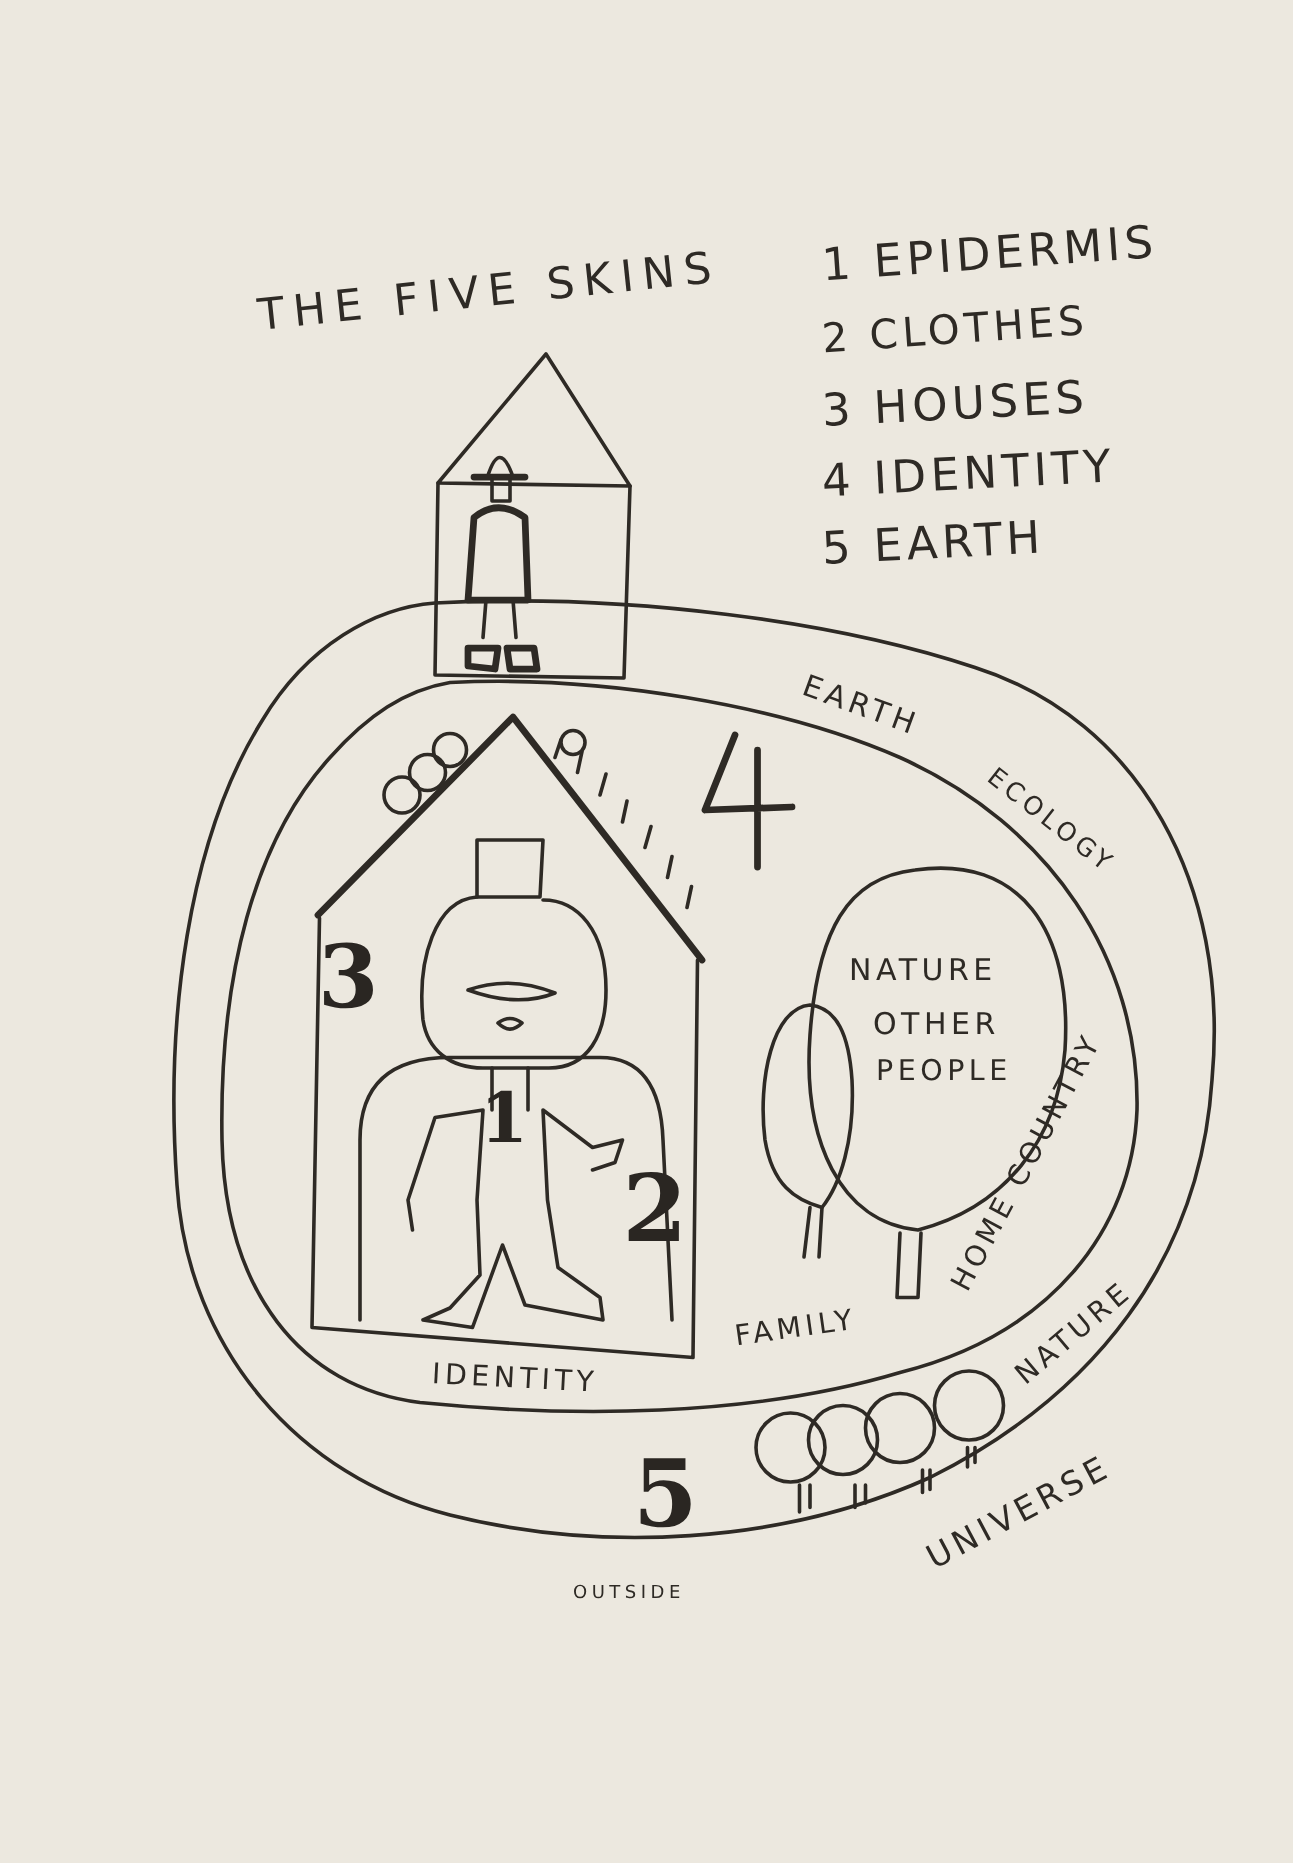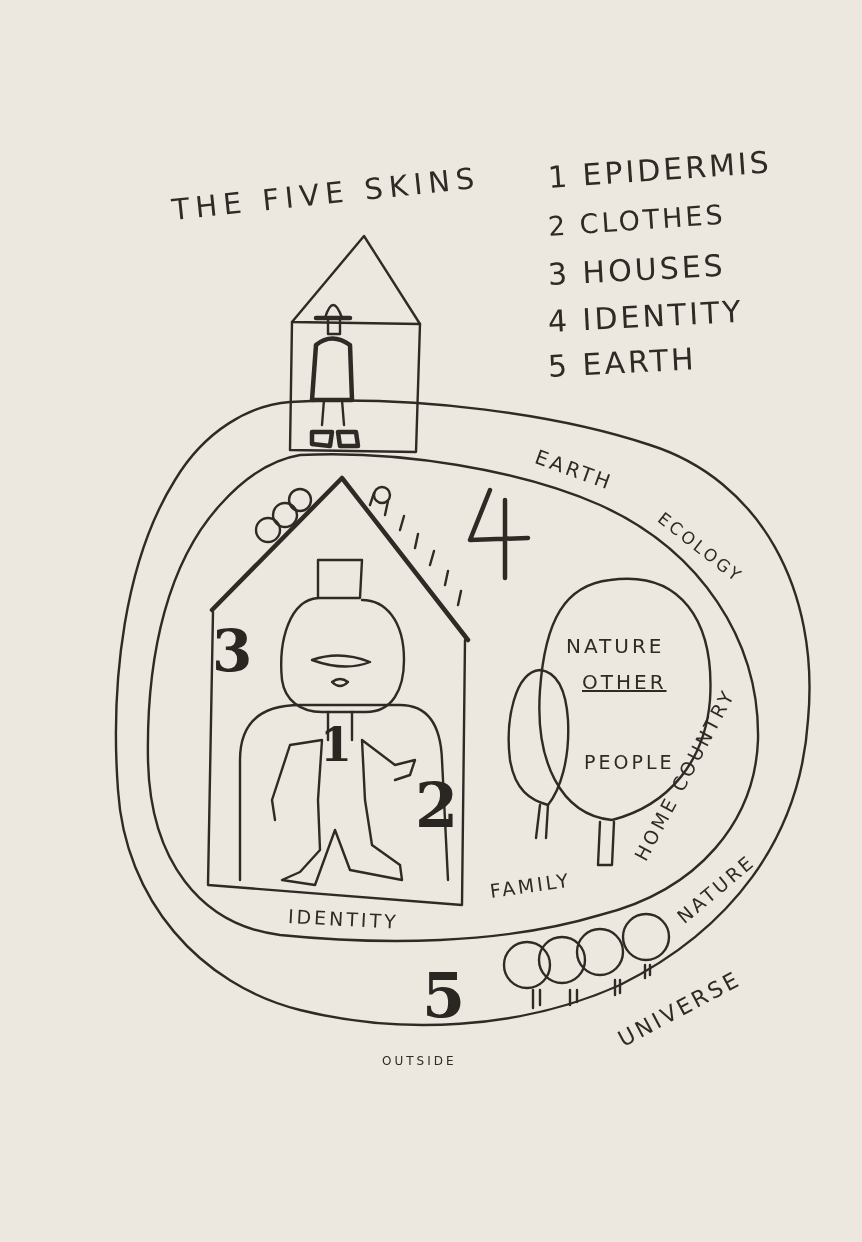--- a/index.html
+++ b/index.html
@@ -106,22 +106,22 @@
     </div>
     <div class="txt legend-item" style="left:548px; top:352px; transform:rotate(-3deg);">
       <span>5</span>
       <span>EARTH</span>
     </div>
   </div>
 
   <div class="txt" style="left:536px; top:446px; font-size:20px; transform:rotate(20deg);">EARTH</div>
   <div class="txt" style="left:660px; top:508px; font-size:17px; transform:rotate(38deg);">ECOLOGY</div>
   <div class="txt" style="left:566px; top:636px; font-size:20px;">NATURE</div>
-  <div class="txt" style="left:582px; top:672px; font-size:20px;text-decoration:underline;">OTHER</div>
-  <div class="txt" style="left:584px; top:705px; font-size:19px;margin-top:48px;">PEOPLE</div>
+  <div class="txt" style="left:582px; top:672px; font-size:20px;">OTHER</div>
+  <div class="txt" style="left:584px; top:705px; font-size:19px;">PEOPLE</div>
   <div class="txt" style="left:640px; top:850px; font-size:19px; transform:rotate(-62deg);">HOME COUNTRY</div>
   <div class="txt" style="left:490px; top:882px; font-size:19px; transform:rotate(-8deg);">FAMILY</div>
   <div class="txt" style="left:288px; top:907px; font-size:19px; transform:rotate(3deg);">IDENTITY</div>
   <div class="txt" style="left:680px; top:910px; font-size:19px; transform:rotate(-40deg);">NATURE</div>
   <div class="txt" style="left:620px; top:1030px; font-size:22px; transform:rotate(-28deg);">UNIVERSE</div>
   <div class="txt" style="left:382px; top:1055px; font-size:12px;">OUTSIDE</div>
 
   <div class="bignum" style="left:320px; top:722px; font-size:46px;">1</div>
   <div class="bignum" style="left:415px; top:775px; font-size:62px;">2</div>
   <div class="bignum" style="left:212px; top:622px; font-size:58px;">3</div>

